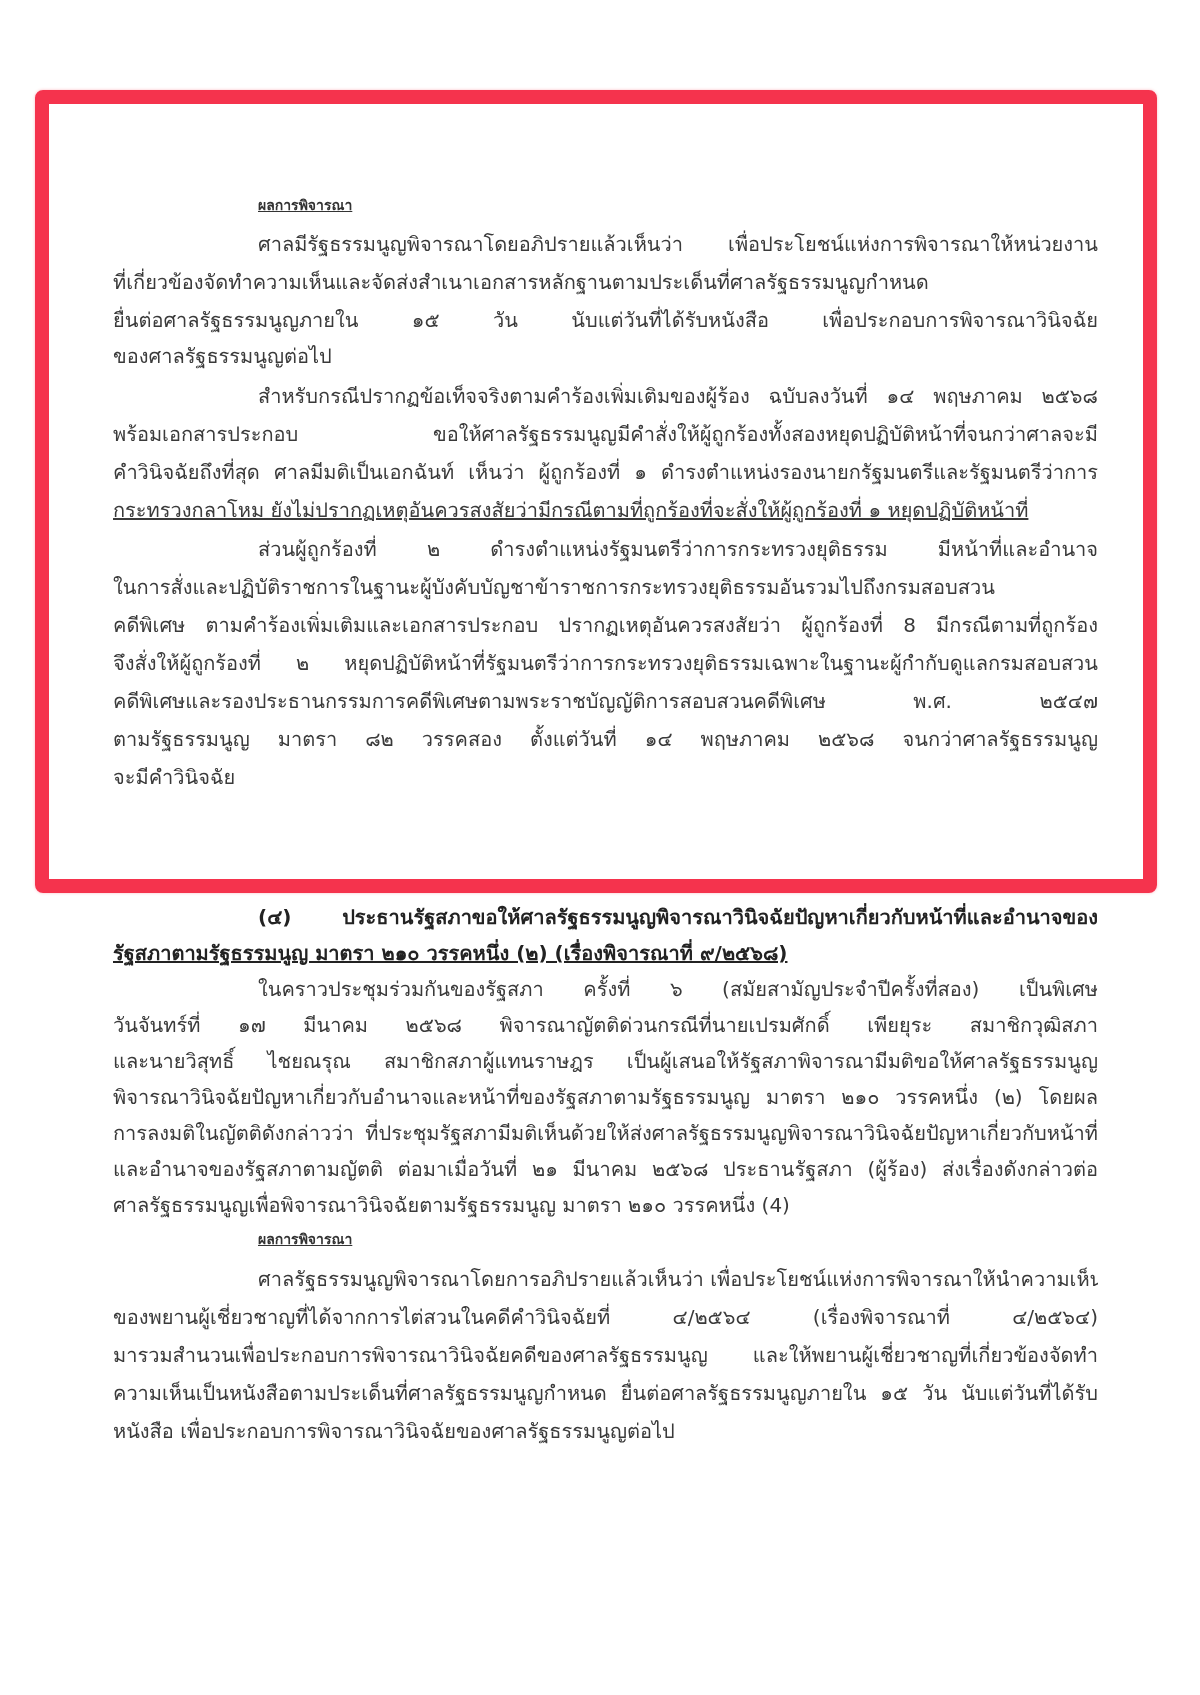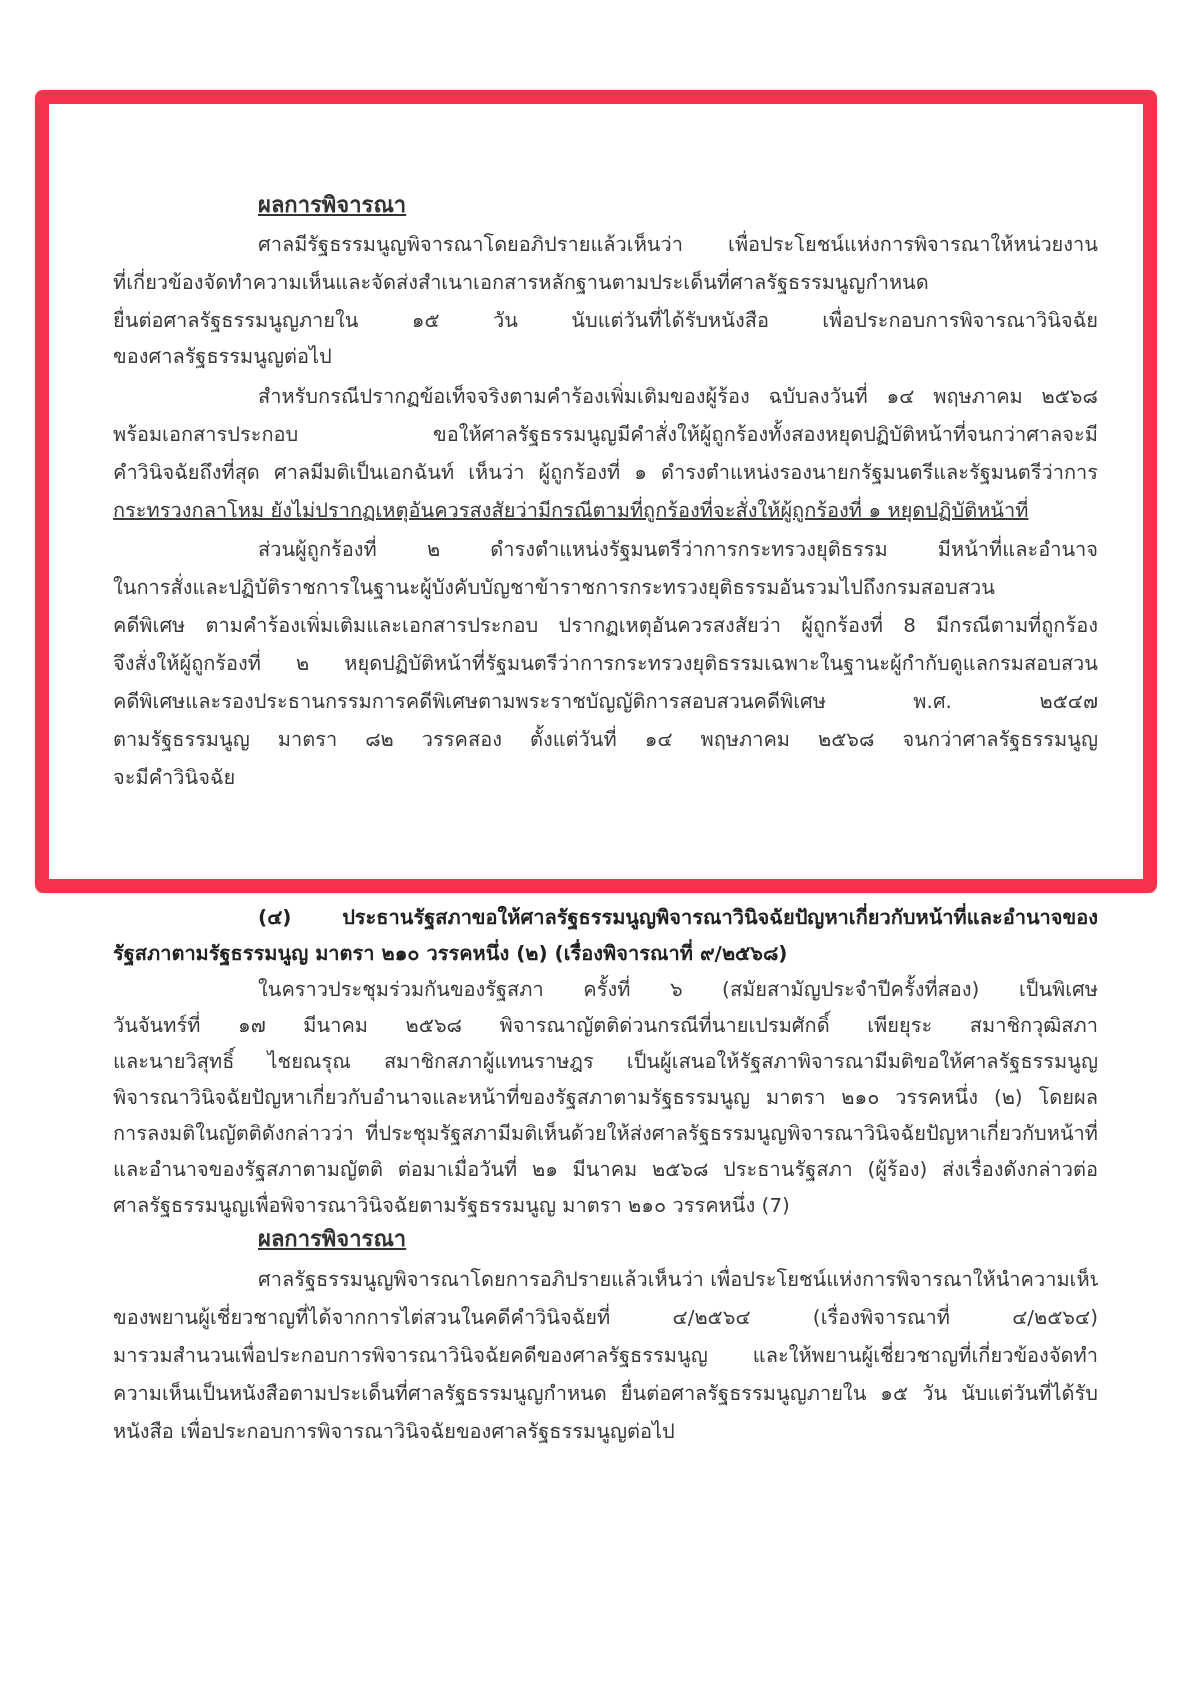--- a/index.html
+++ b/index.html
@@ -17,21 +17,21 @@
     position:absolute; left:113px; width:985px;
     font-size:20px; line-height:38px; height:38px;
     white-space:nowrap; overflow:hidden;
     text-align:justify; text-align-last:justify;
   }
   .line.indent { left:258px; width:840px; }
   .line.last { text-align-last:left; }
   .line.bold { font-weight:bold; color:#222; }
   .heading {
     position:absolute; left:258px;
-    font-size:22px; line-height:38px;
+    font-size:14px; line-height:38px;
     font-weight:bold; text-decoration:underline; color:#333;
     white-space:nowrap;
   }
 </style>
 </head>
 <body>
 
 <div class="highlight-box"></div>
 
 <div class="heading" style="top:186px;">ผลการพิจารณา</div>
@@ -45,29 +45,29 @@
 <div class="line last" style="top:491px;text-decoration:underline;">กระทรวงกลาโหม ยังไม่ปรากฏเหตุอันควรสงสัยว่ามีกรณีตามที่ถูกร้องที่จะสั่งให้ผู้ถูกร้องที่ ๑ หยุดปฏิบัติหน้าที่</div>
 <div class="line indent" style="top:530px;">ส่วนผู้ถูกร้องที่ ๒ ดำรงตำแหน่งรัฐมนตรีว่าการกระทรวงยุติธรรม มีหน้าที่และอำนาจ</div>
 <div class="line" style="top:568px;">ในการสั่งและปฏิบัติราชการในฐานะผู้บังคับบัญชาข้าราชการกระทรวงยุติธรรมอันรวมไปถึงกรมสอบสวน</div>
 <div class="line" style="top:606px;">คดีพิเศษ ตามคำร้องเพิ่มเติมและเอกสารประกอบ ปรากฏเหตุอันควรสงสัยว่า ผู้ถูกร้องที่ 8 มีกรณีตามที่ถูกร้อง</div>
 <div class="line" style="top:644px;">จึงสั่งให้ผู้ถูกร้องที่ ๒ หยุดปฏิบัติหน้าที่รัฐมนตรีว่าการกระทรวงยุติธรรมเฉพาะในฐานะผู้กำกับดูแลกรมสอบสวน</div>
 <div class="line" style="top:682px;">คดีพิเศษและรองประธานกรรมการคดีพิเศษตามพระราชบัญญัติการสอบสวนคดีพิเศษ พ.ศ. ๒๕๔๗</div>
 <div class="line" style="top:720px;">ตามรัฐธรรมนูญ มาตรา ๘๒ วรรคสอง ตั้งแต่วันที่ ๑๔ พฤษภาคม ๒๕๖๘ จนกว่าศาลรัฐธรรมนูญ</div>
 <div class="line last" style="top:758px;font-family:Liberation Serif, serif;">จะมีคำวินิจฉัย</div>
 
 <div class="line indent bold" style="top:898px;">(๔) ประธานรัฐสภาขอให้ศาลรัฐธรรมนูญพิจารณาวินิจฉัยปัญหาเกี่ยวกับหน้าที่และอำนาจของ</div>
-<div class="line bold last" style="top:934px;">รัฐสภาตามรัฐธรรมนูญ มาตรา ๒๑๐ วรรคหนึ่ง (๒) (เรื่องพิจารณาที่ ๙/๒๕๖๘)</div>
+<div class="line bold last" style="top:934px;text-decoration:underline;">รัฐสภาตามรัฐธรรมนูญ มาตรา ๒๑๐ วรรคหนึ่ง (๒) (เรื่องพิจารณาที่ ๙/๒๕๖๘)</div>
 
 <div class="line indent" style="top:970px;">ในคราวประชุมร่วมกันของรัฐสภา ครั้งที่ ๖ (สมัยสามัญประจำปีครั้งที่สอง) เป็นพิเศษ</div>
 <div class="line" style="top:1006px;">วันจันทร์ที่ ๑๗ มีนาคม ๒๕๖๘ พิจารณาญัตติด่วนกรณีที่นายเปรมศักดิ์ เพียยุระ สมาชิกวุฒิสภา</div>
 <div class="line" style="top:1042px;">และนายวิสุทธิ์ ไชยณรุณ สมาชิกสภาผู้แทนราษฎร เป็นผู้เสนอให้รัฐสภาพิจารณามีมติขอให้ศาลรัฐธรรมนูญ</div>
 <div class="line" style="top:1078px;">พิจารณาวินิจฉัยปัญหาเกี่ยวกับอำนาจและหน้าที่ของรัฐสภาตามรัฐธรรมนูญ มาตรา ๒๑๐ วรรคหนึ่ง (๒) โดยผล</div>
 <div class="line" style="top:1114px;">การลงมติในญัตติดังกล่าวว่า ที่ประชุมรัฐสภามีมติเห็นด้วยให้ส่งศาลรัฐธรรมนูญพิจารณาวินิจฉัยปัญหาเกี่ยวกับหน้าที่</div>
 <div class="line" style="top:1150px;">และอำนาจของรัฐสภาตามญัตติ ต่อมาเมื่อวันที่ ๒๑ มีนาคม ๒๕๖๘ ประธานรัฐสภา (ผู้ร้อง) ส่งเรื่องดังกล่าวต่อ</div>
-<div class="line last" style="top:1186px;">ศาลรัฐธรรมนูญเพื่อพิจารณาวินิจฉัยตามรัฐธรรมนูญ มาตรา ๒๑๐ วรรคหนึ่ง (7)</div>
+<div class="line last" style="top:1186px;">ศาลรัฐธรรมนูญเพื่อพิจารณาวินิจฉัยตามรัฐธรรมนูญ มาตรา ๒๑๐ วรรคหนึ่ง (4)</div>
 
 <div class="heading" style="top:1220px;">ผลการพิจารณา</div>
 
 <div class="line indent" style="top:1260px;">ศาลรัฐธรรมนูญพิจารณาโดยการอภิปรายแล้วเห็นว่า เพื่อประโยชน์แห่งการพิจารณาให้นำความเห็น</div>
 <div class="line" style="top:1298px;">ของพยานผู้เชี่ยวชาญที่ได้จากการไต่สวนในคดีคำวินิจฉัยที่ ๔/๒๕๖๔ (เรื่องพิจารณาที่ ๔/๒๕๖๔)</div>
 <div class="line" style="top:1336px;">มารวมสำนวนเพื่อประกอบการพิจารณาวินิจฉัยคดีของศาลรัฐธรรมนูญ และให้พยานผู้เชี่ยวชาญที่เกี่ยวข้องจัดทำ</div>
 <div class="line" style="top:1374px;">ความเห็นเป็นหนังสือตามประเด็นที่ศาลรัฐธรรมนูญกำหนด ยื่นต่อศาลรัฐธรรมนูญภายใน ๑๕ วัน นับแต่วันที่ได้รับ</div>
 <div class="line last" style="top:1412px;">หนังสือ เพื่อประกอบการพิจารณาวินิจฉัยของศาลรัฐธรรมนูญต่อไป</div>
 
 </body></html>

